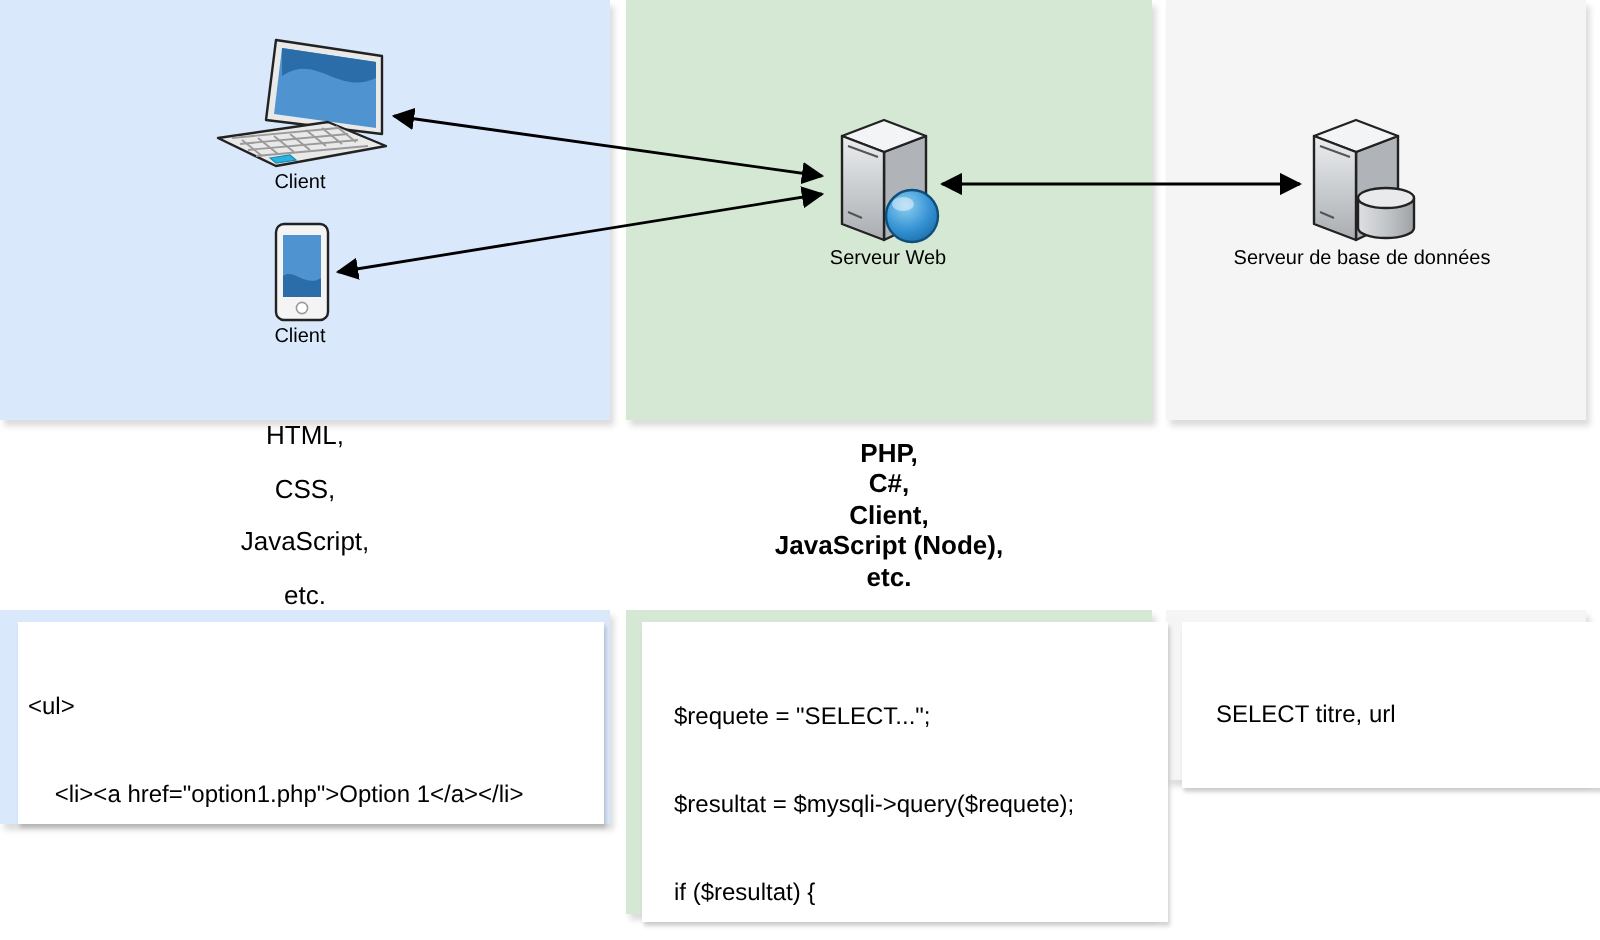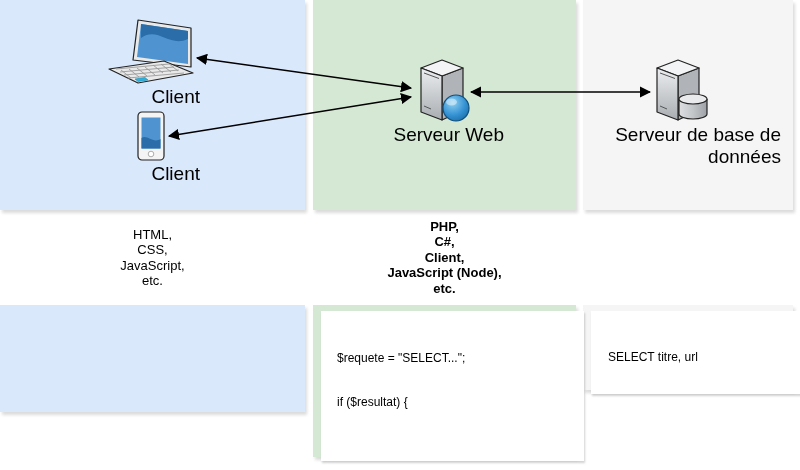--- a/index.html
+++ b/index.html
@@ -37,27 +37,27 @@
   .codebox-html{left:9px;top:311px;width:288px;height:95px;padding:6px 0 0 5px;}
   .codebox-php{left:321px;top:311px;width:247px;height:139px;padding:11px 0 0 16px;}
   .codebox-sql{left:591px;top:311px;width:194px;height:73px;padding:10px 0 0 17px;}
 
   
   .band{
     position:absolute;top:210px;height:95px;
     display:flex;flex-direction:column;justify-content:center;align-items:center;
     font-size:13px;line-height:15.5px;text-align:center;
   }
-  .band-client{left:0;width:305px;}
+  .band-client{left:0;width:305px;justify-content:space-between;}
   .band-server{left:313px;width:263px;font-weight:bold;}
   .band-db{left:583px;width:210px;}
 
   
   .node-label{
-    position:absolute;font-size:19px;text-align:right;
+    position:absolute;font-size:10px;text-align:center;
   }
   .label-laptop{left:100px;top:86px;width:100px;}
   .label-phone{left:100px;top:163px;width:100px;}
   .label-webserver{left:384px;top:124px;width:120px;}
   .label-dbserver{left:581px;top:124px;width:200px;}
 
   .icon{position:absolute;}
   .icon-laptop{left:107px;top:19px;}
   .icon-phone{left:137px;top:111px;}
   .icon-webserver{left:412px;top:57px;}
@@ -171,23 +171,31 @@
     <div>etc.</div>
   </div>
   <div class="band band-server">
     <div>PHP,</div>
     <div>C#,</div>
     <div>Client,</div>
     <div>JavaScript (Node),</div>
     <div>etc.</div>
   </div>
 
+  <div class="codebox codebox-html">
+    <div>&lt;ul&gt;</div>
+    <div>    &lt;li&gt;&lt;a href="option1.php"&gt;Option 1&lt;/a&gt;&lt;/li&gt;</div>
+    
+    
+    
+  </div>
 
   <div class="codebox codebox-php">
     <div>$requete = "SELECT...";</div>
+    <div>$resultat = $mysqli-&gt;query($requete);</div>
     <div>if ($resultat) {</div>
     
     
     
     
     
   </div>
 
   <div class="codebox codebox-sql">
     <div>SELECT titre, url</div>

